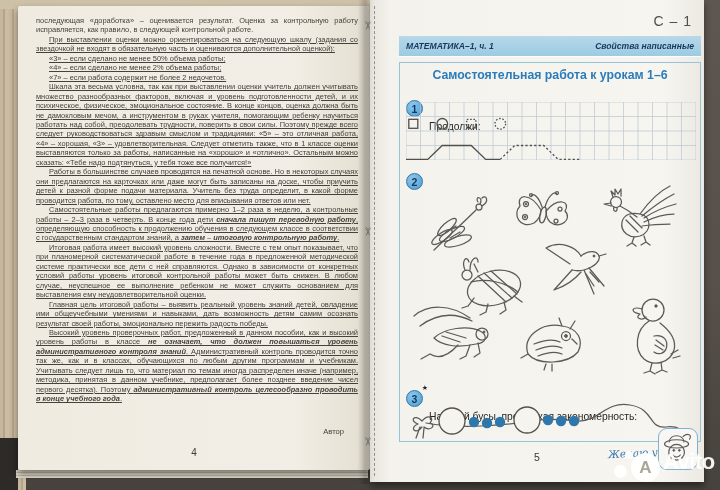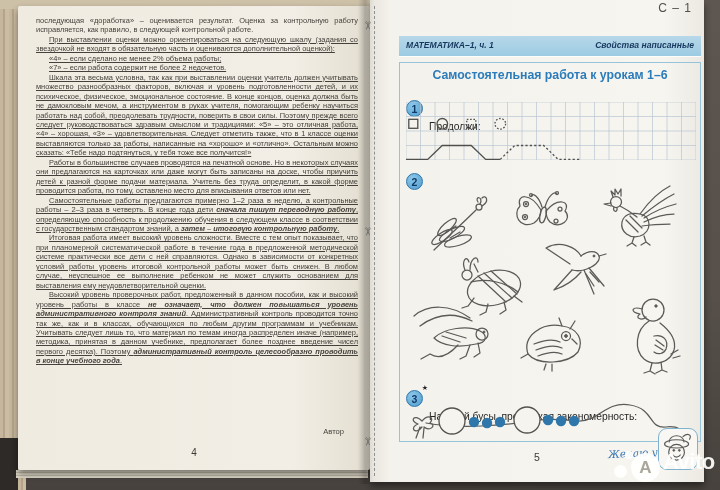--- a/index.html
+++ b/index.html
@@ -28,24 +28,24 @@
   .lp-num{position:absolute;left:0;width:100%;top:441px;text-align:center;
     font-size:10px;color:#3c3a36;}
   
   .right-page{position:absolute;left:370px;top:0;width:334px;height:482px;
     background:linear-gradient(90deg,#e7e4dc 0%,#f4f2ec 6%,#f7f5f0 88%,#ebe9e2 100%);
     box-shadow:0 4px 7px rgba(0,0,0,.45);}
   .cutline{position:absolute;left:4px;top:6px;height:470px;border-left:1.5px dashed #8f8f8b;}
   .scissors{position:absolute;left:-7px;font-size:11px;color:#6e6e6a;
     transform:rotate(90deg);line-height:1;}
   .sc1{top:20px;} .sc2{top:226px;} .sc3{top:436px;}
-  .corner-label{position:absolute;right:12px;top:1px;font-size:12px;color:#524f49;letter-spacing:1px;}
-  .header-bar{position:absolute;left:29px;top:36px;width:302px;height:20px;box-sizing:border-box;
+  .corner-label{position:absolute;right:12px;top:13px;font-size:14px;color:#524f49;letter-spacing:1px;}
+  .header-bar{position:absolute;left:29px;top:36px;width:302px;height:14px;box-sizing:border-box;
     background:linear-gradient(180deg,#b7d8e9 0%,#9ccbe2 100%);
-    display:flex;justify-content:space-between;padding:4px 7px;
+    display:flex;justify-content:space-between;align-items:center;padding:10px 7px;
     box-shadow:0 1px 0 rgba(255,255,255,.8);}
   .hdr-txt{font-size:8.6px;font-weight:bold;font-style:italic;color:#16395f;}
   .frame{position:absolute;left:29px;top:62px;width:302px;height:380px;box-sizing:border-box;
     border:1.2px solid #94c3da;}
   .ws-title{position:absolute;left:29px;top:68px;width:302px;text-align:center;
     font-size:12.3px;font-weight:bold;color:#2b7cba;}
   .task-row{position:absolute;display:flex;align-items:center;gap:6px;}
   .t1{left:36px;top:85px;} .t2{left:36px;top:173px;} .t3{left:36px;top:375px;}
   .badge{width:17px;height:17px;border-radius:50%;flex:0 0 17px;
     background:radial-gradient(circle at 35% 30%,#8ec7ea,#4e9ccd);
@@ -88,26 +88,28 @@
 
 <div class="left-stack"></div>
 <div class="top-strip"></div>
 <div class="corner-dark"></div>
 <div class="page-stack-edge"></div>
 
 <div class="left-page">
   <div class="lp-text">
       <p><span>последующая «доработка» – оценивается результат. Оценка за контрольную работу исправляется, как правило, в следующей контрольной работе.</span></p>
       <p class="ind"><span>При выставлении оценки можно ориентироваться на следующую шкалу (задания со звездочкой не входят в обязательную часть и оцениваются дополнительной оценкой):</span></p>
+      <p class="ind"><span>«3» – если сделано не менее 50% объема работы;</span></p>
       <p class="ind"><span>«4» – если сделано не менее 2% объема работы;</span></p>
       <p class="ind"><span>«7» – если работа содержит не более 2 недочетов.</span></p>
       <p class="ind"><span>Шкала эта весьма условна, так как при выставлении оценки учитель должен учитывать множество разнообразных факторов, включая и уровень подготовленности детей, и их психическое, физическое, эмоциональное состояние. В конце концов, оценка должна быть не дамокловым мечом, а инструментом в руках учителя, помогающим ребенку научиться работать над собой, преодолевать трудности, поверить в свои силы. Поэтому прежде всего следует руководствоваться здравым смыслом и традициями: «5» – это отличная работа, «4» – хорошая, «3» – удовлетворительная. Следует отметить также, что в 1 классе оценки выставляются только за работы, написанные на «хорошо» и «отлично». Остальным можно сказать: «Тебе надо подтянуться, у тебя тоже все получится!»</span></p>
       <p class="ind"><span>Работы в большинстве случаев проводятся на печатной основе. Но в некоторых случаях они предлагаются на карточках или даже могут быть записаны на доске, чтобы приучить детей к разной форме подачи материала. Учитель без труда определит, в какой форме проводится работа, по тому, оставлено место для вписывания ответов или нет.</span></p>
       <p class="ind"><span>Самостоятельные работы предлагаются примерно 1–2 раза в неделю, а контрольные работы – 2–3 раза в четверть. В конце года дети </span><span class="bi">сначала пишут переводную работу</span><span>, определяющую способность к продолжению обучения в следующем классе в соответствии с государственным стандартом знаний, а </span><span class="bi">затем – итоговую контрольную работу</span><span>.</span></p>
       <p class="ind"><span>Итоговая работа имеет высокий уровень сложности. Вместе с тем опыт показывает, что при планомерной систематической работе в течение года в предложенной методической системе практически все дети с ней справляются. Однако в зависимости от конкретных условий работы уровень итоговой контрольной работы может быть снижен. В любом случае, неуспешное ее выполнение ребенком не может служить основанием для выставления ему неудовлетворительной оценки.</span></p>
+      <p class="ind"><span>Главная цель итоговой работы – выявить реальный уровень знаний детей, овладение ими общеучебными умениями и навыками, дать возможность детям самим осознать результат своей работы, эмоционально пережить радость победы.</span></p>
       <p class="ind"><span>Высокий уровень проверочных работ, предложенный в данном пособии, как и высокий уровень работы в классе </span><span class="bi">не означает, что должен повышаться уровень административного контроля знаний</span><span>. Административный контроль проводится точно так же, как и в классах, обучающихся по любым другим программам и учебникам. Учитывать следует лишь то, что материал по темам иногда распределен иначе (например, методика, принятая в данном учебнике, предполагает более позднее введение чисел первого десятка). Поэтому </span><span class="bi">административный контроль целесообразно проводить в конце учебного года</span><span>.</span></p>
     </div>
   <div class="author">Автор</div>
   <div class="lp-num">4</div>
 </div>
 
 <div class="right-page">
   <div class="cutline"></div>
   <div class="scissors sc1">✂</div>
   <div class="scissors sc2">✂</div>

